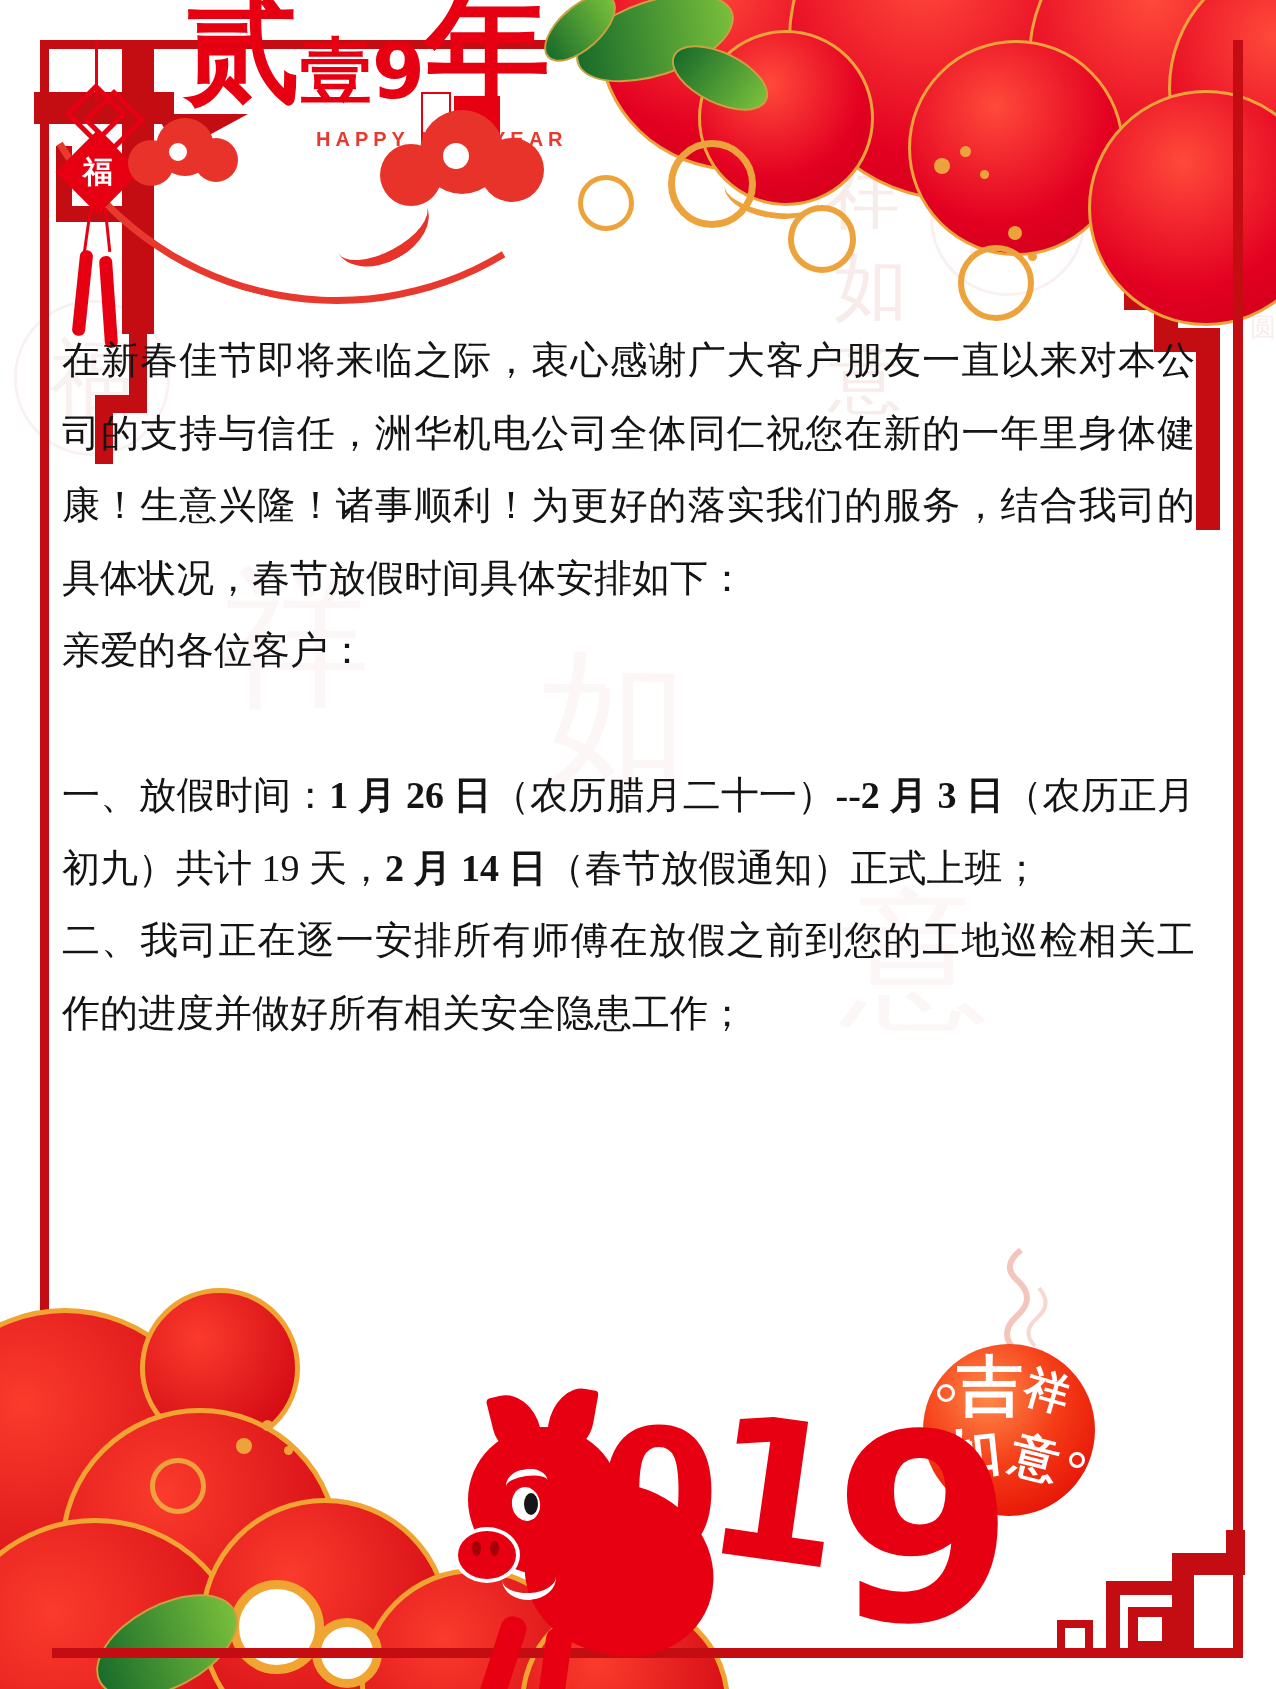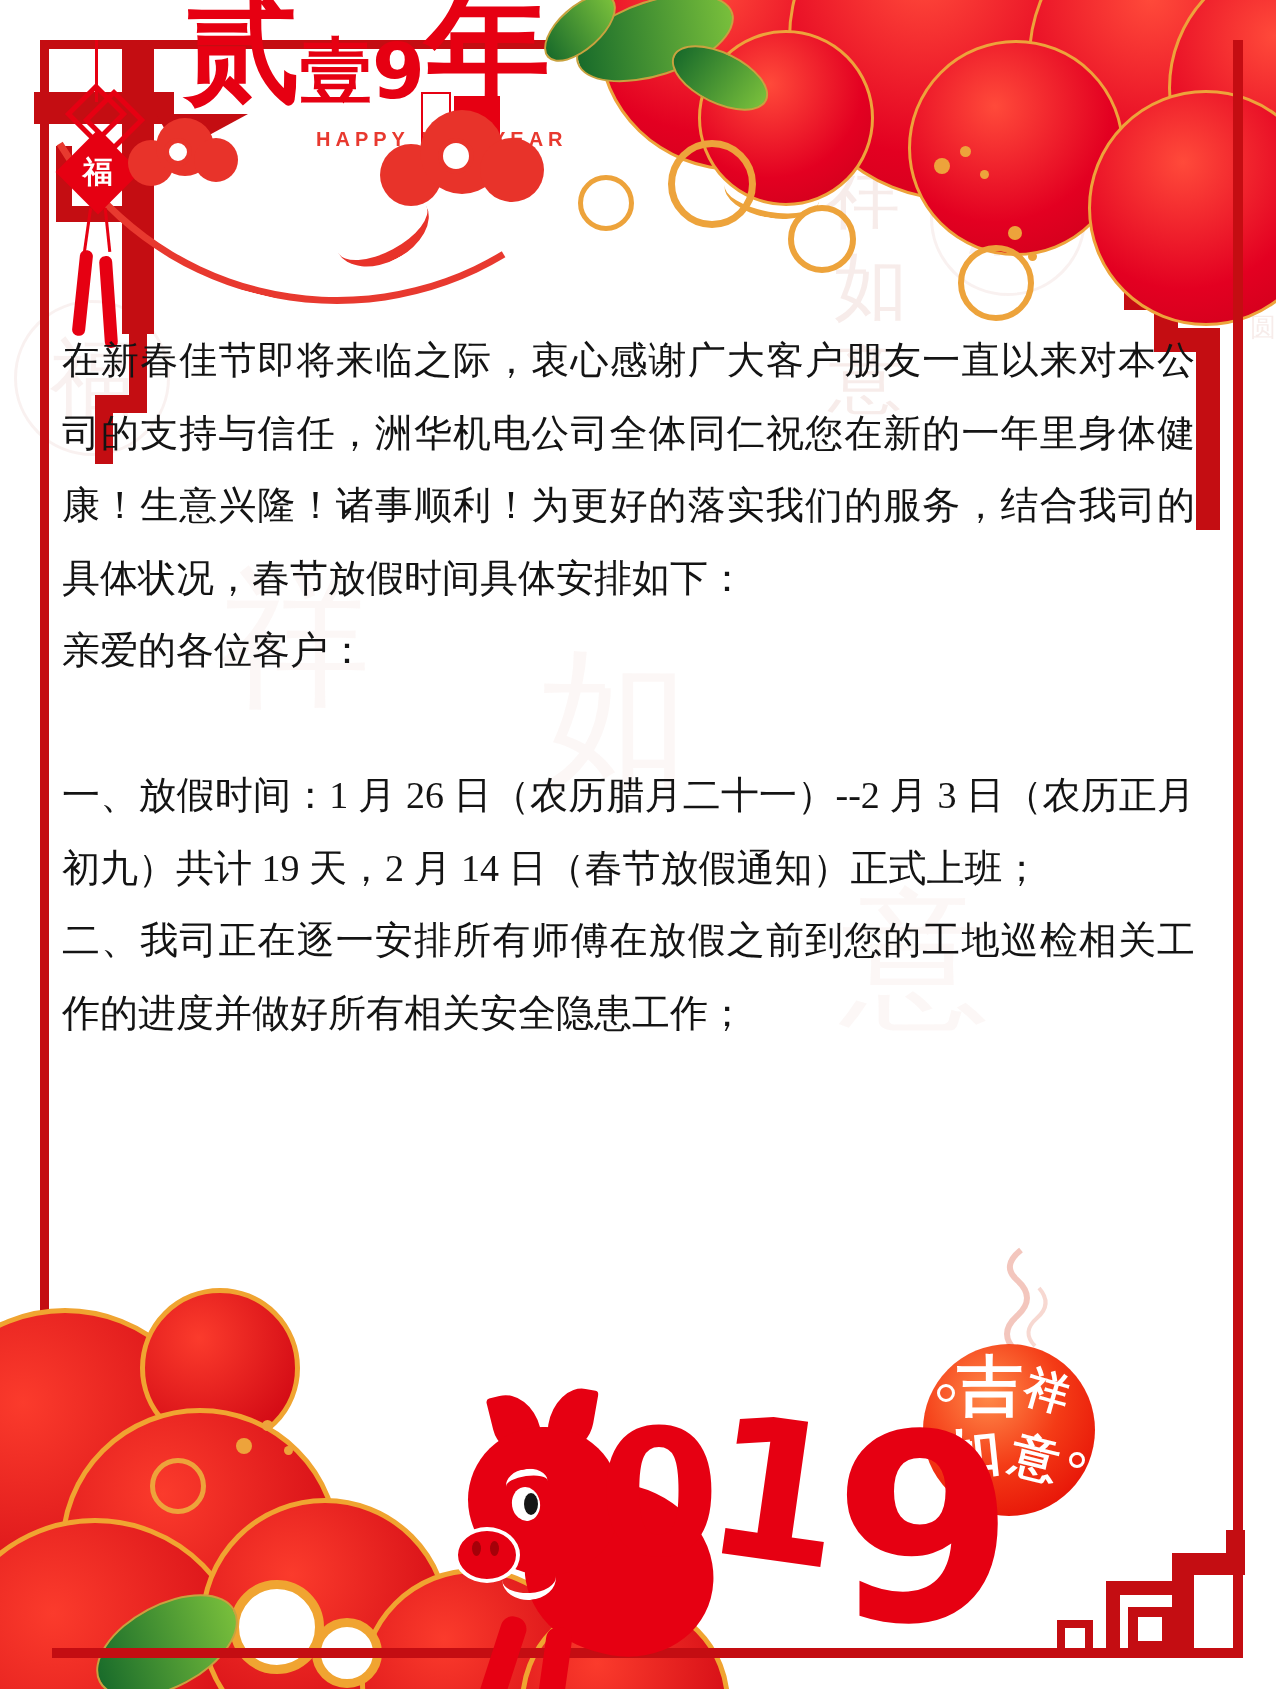--- a/index.html
+++ b/index.html
@@ -30,21 +30,21 @@
   .cpuff{position:absolute;border-radius:50%;background:#e8332a;}
   .cswirl{position:absolute;border-radius:50%;background:#fff;border:5px solid #e8332a;}
   
   .logo-char{color:#e60012;font-family:"Liberation Serif","DejaVu Serif",serif;font-weight:bold;line-height:1;}
   .hny{color:#e8392f;font-family:"Liberation Sans","DejaVu Sans",sans-serif;
        letter-spacing:5px;font-size:20px;font-weight:bold;}
   
   .notice-body{position:absolute;left:62px;top:324px;width:1133px;font-size:38px;line-height:72.5px;
                color:#141414;text-align:justify;z-index:7;}
   .notice-body p{margin:0;}
-  .notice-body b{font-weight:normal;}
+  .notice-body b{font-weight:bold;}
   .spacer-line{height:72.5px;}
   .sig-company{text-align:right;}
   .sig-date{text-align:right;padding-right:115px;}
   .title{position:absolute;left:62px;top:243px;width:1133px;text-align:center;font-size:60px;
          letter-spacing:2px;color:#111;z-index:7;}
   
   .digit{font-family:"DejaVu Sans","Liberation Sans",sans-serif;font-weight:900;color:#e60012;line-height:1;}
   
   .ballch{position:absolute;color:#fff;font-weight:bold;font-family:"Liberation Serif","DejaVu Serif",serif;line-height:1;}
   .wdot{position:absolute;border:3px solid #fff;border-radius:50%;background:transparent;}

